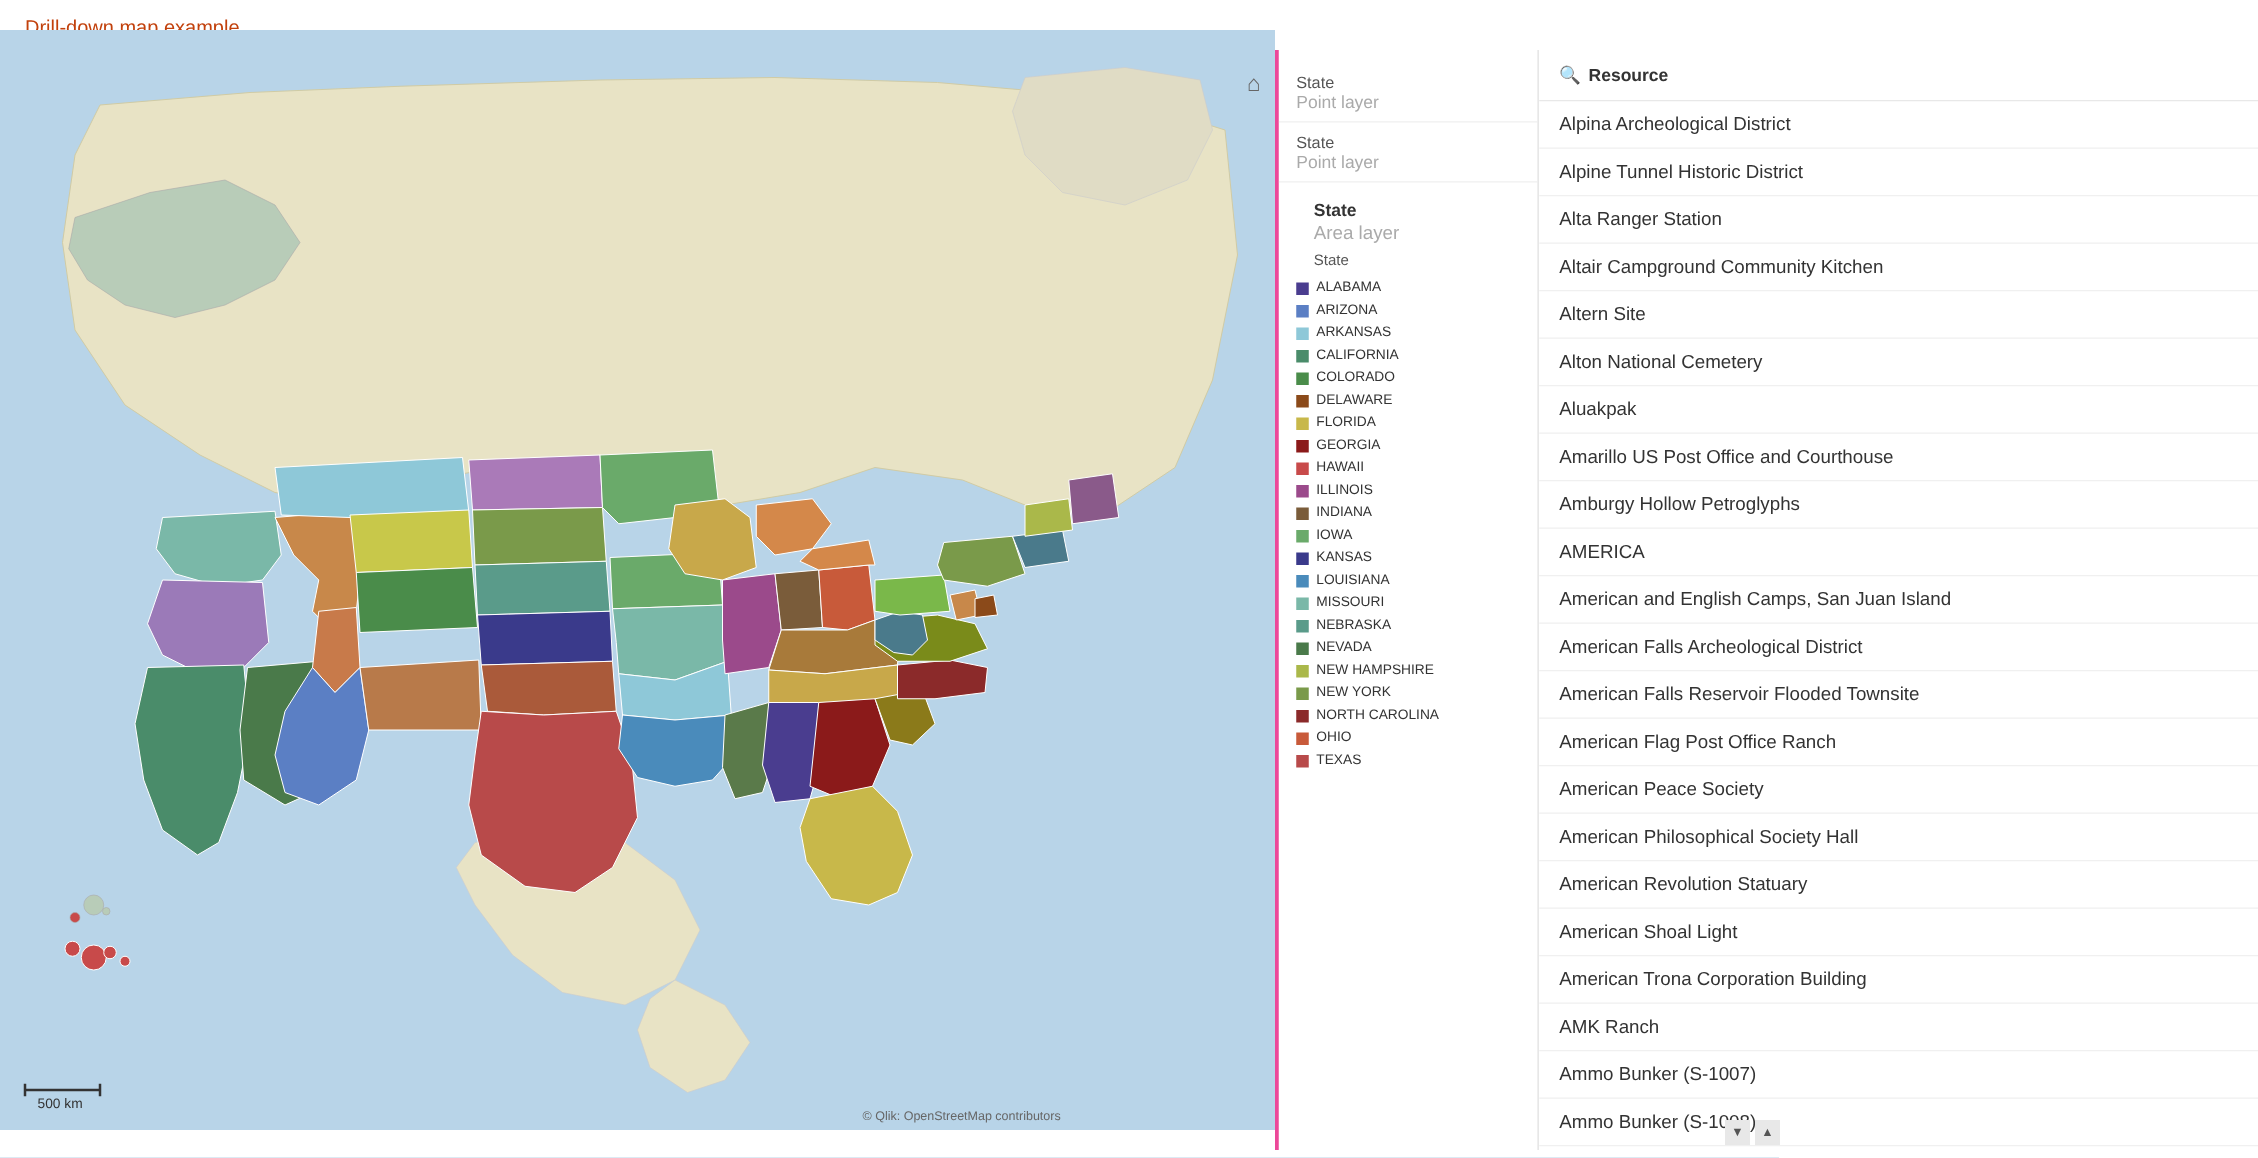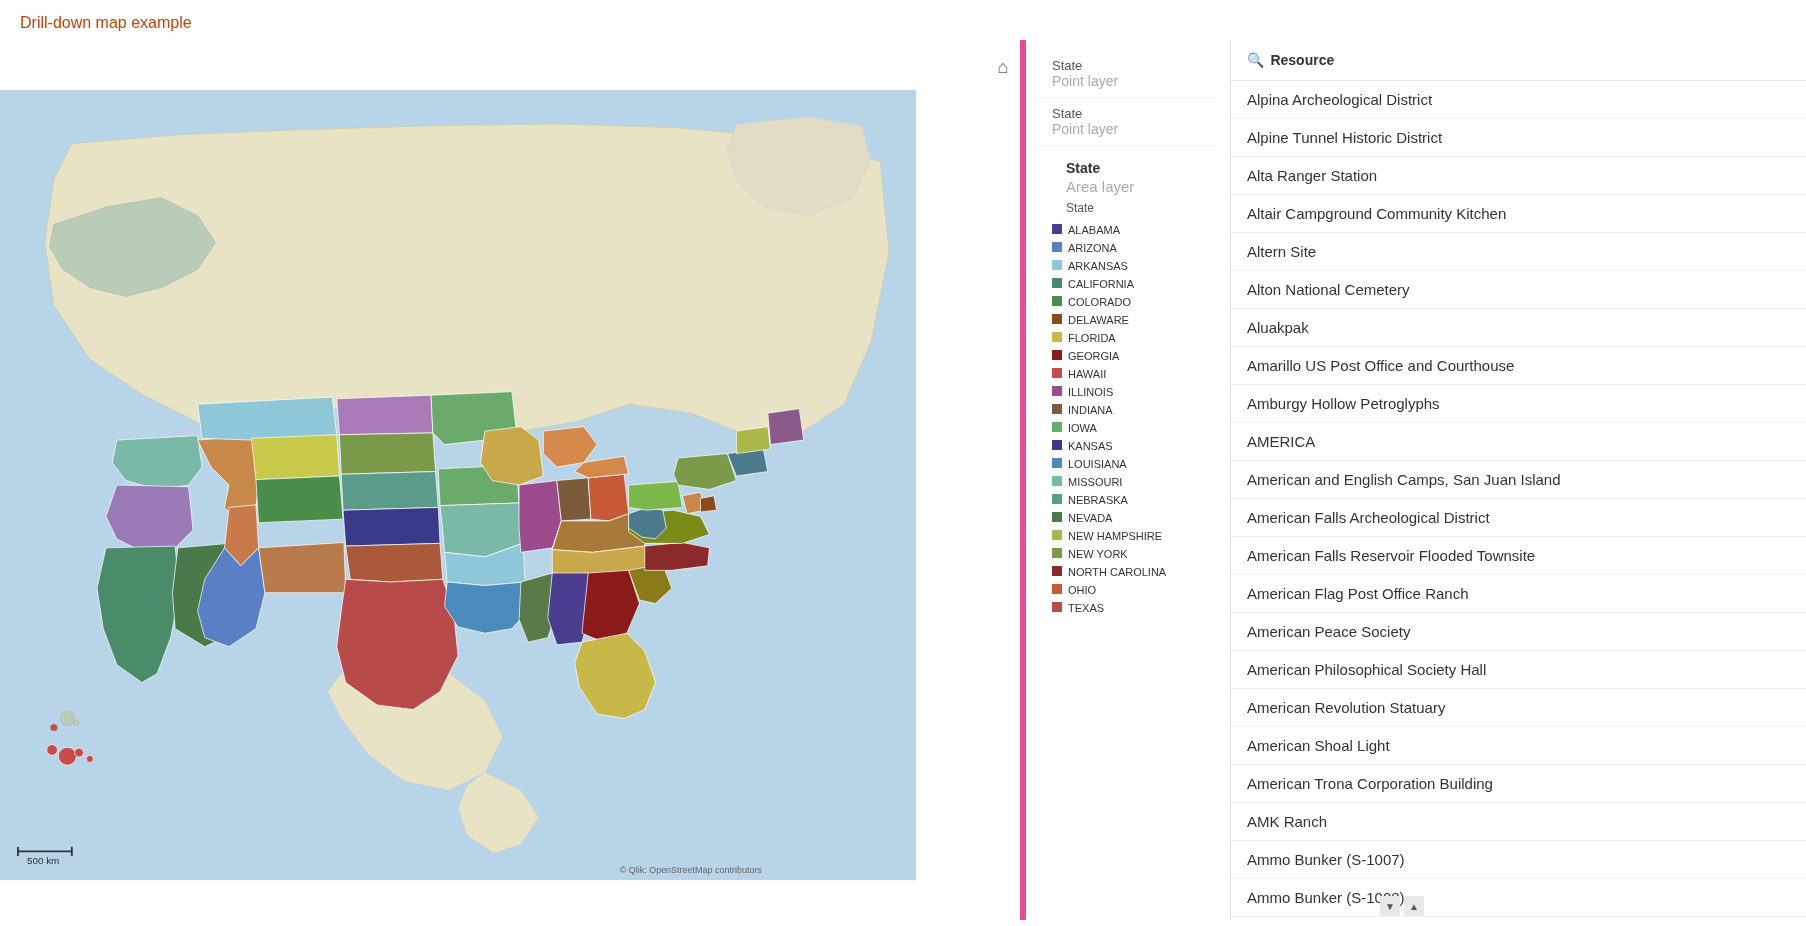--- a/index.html
+++ b/index.html
@@ -9,42 +9,42 @@
       position: absolute;
       top: 14px;
       left: 20px;
       font-size: 16px;
       color: #c2410c;
       font-weight: normal;
     }
 
     #map-container {
       position: absolute;
-      top: 45px;
+      top: 24px;
       left: 0;
-      width: 916px;
+      width: 1020px;
       height: 880px;
       overflow: hidden;
     }
 
     #map-svg {
       width: 100%;
       height: 100%;
     }
 
     #left-panel {
       position: absolute;
       top: 40px;
       left: 1020px;
       width: 210px;
       height: 880px;
       background: #fff;
-      border-left: 6px solid #ec4899;
+      border-left: 3px solid #ec4899;
       overflow-y: auto;
-      padding: 10px 12px;
+      padding: 10px 0;
     }
 
     .panel-section {
       padding: 8px 14px;
       border-bottom: 1px solid #f0f0f0;
     }
 
     .panel-label-large {
       font-size: 13px;
       color: #555;
@@ -85,21 +85,21 @@
     }
 
     .legend-sub-title2 {
       font-size: 12px;
       color: #555;
       padding: 2px 14px 4px;
     }
 
     .legend-item {
       display: flex;
-      align-items: flex-start;
+      align-items: flex-end;
       padding: 3px 14px;
       font-size: 11px;
       color: #333;
     }
 
     .legend-color-box {
       width: 10px;
       height: 10px;
       margin-right: 6px;
       flex-shrink: 0;

